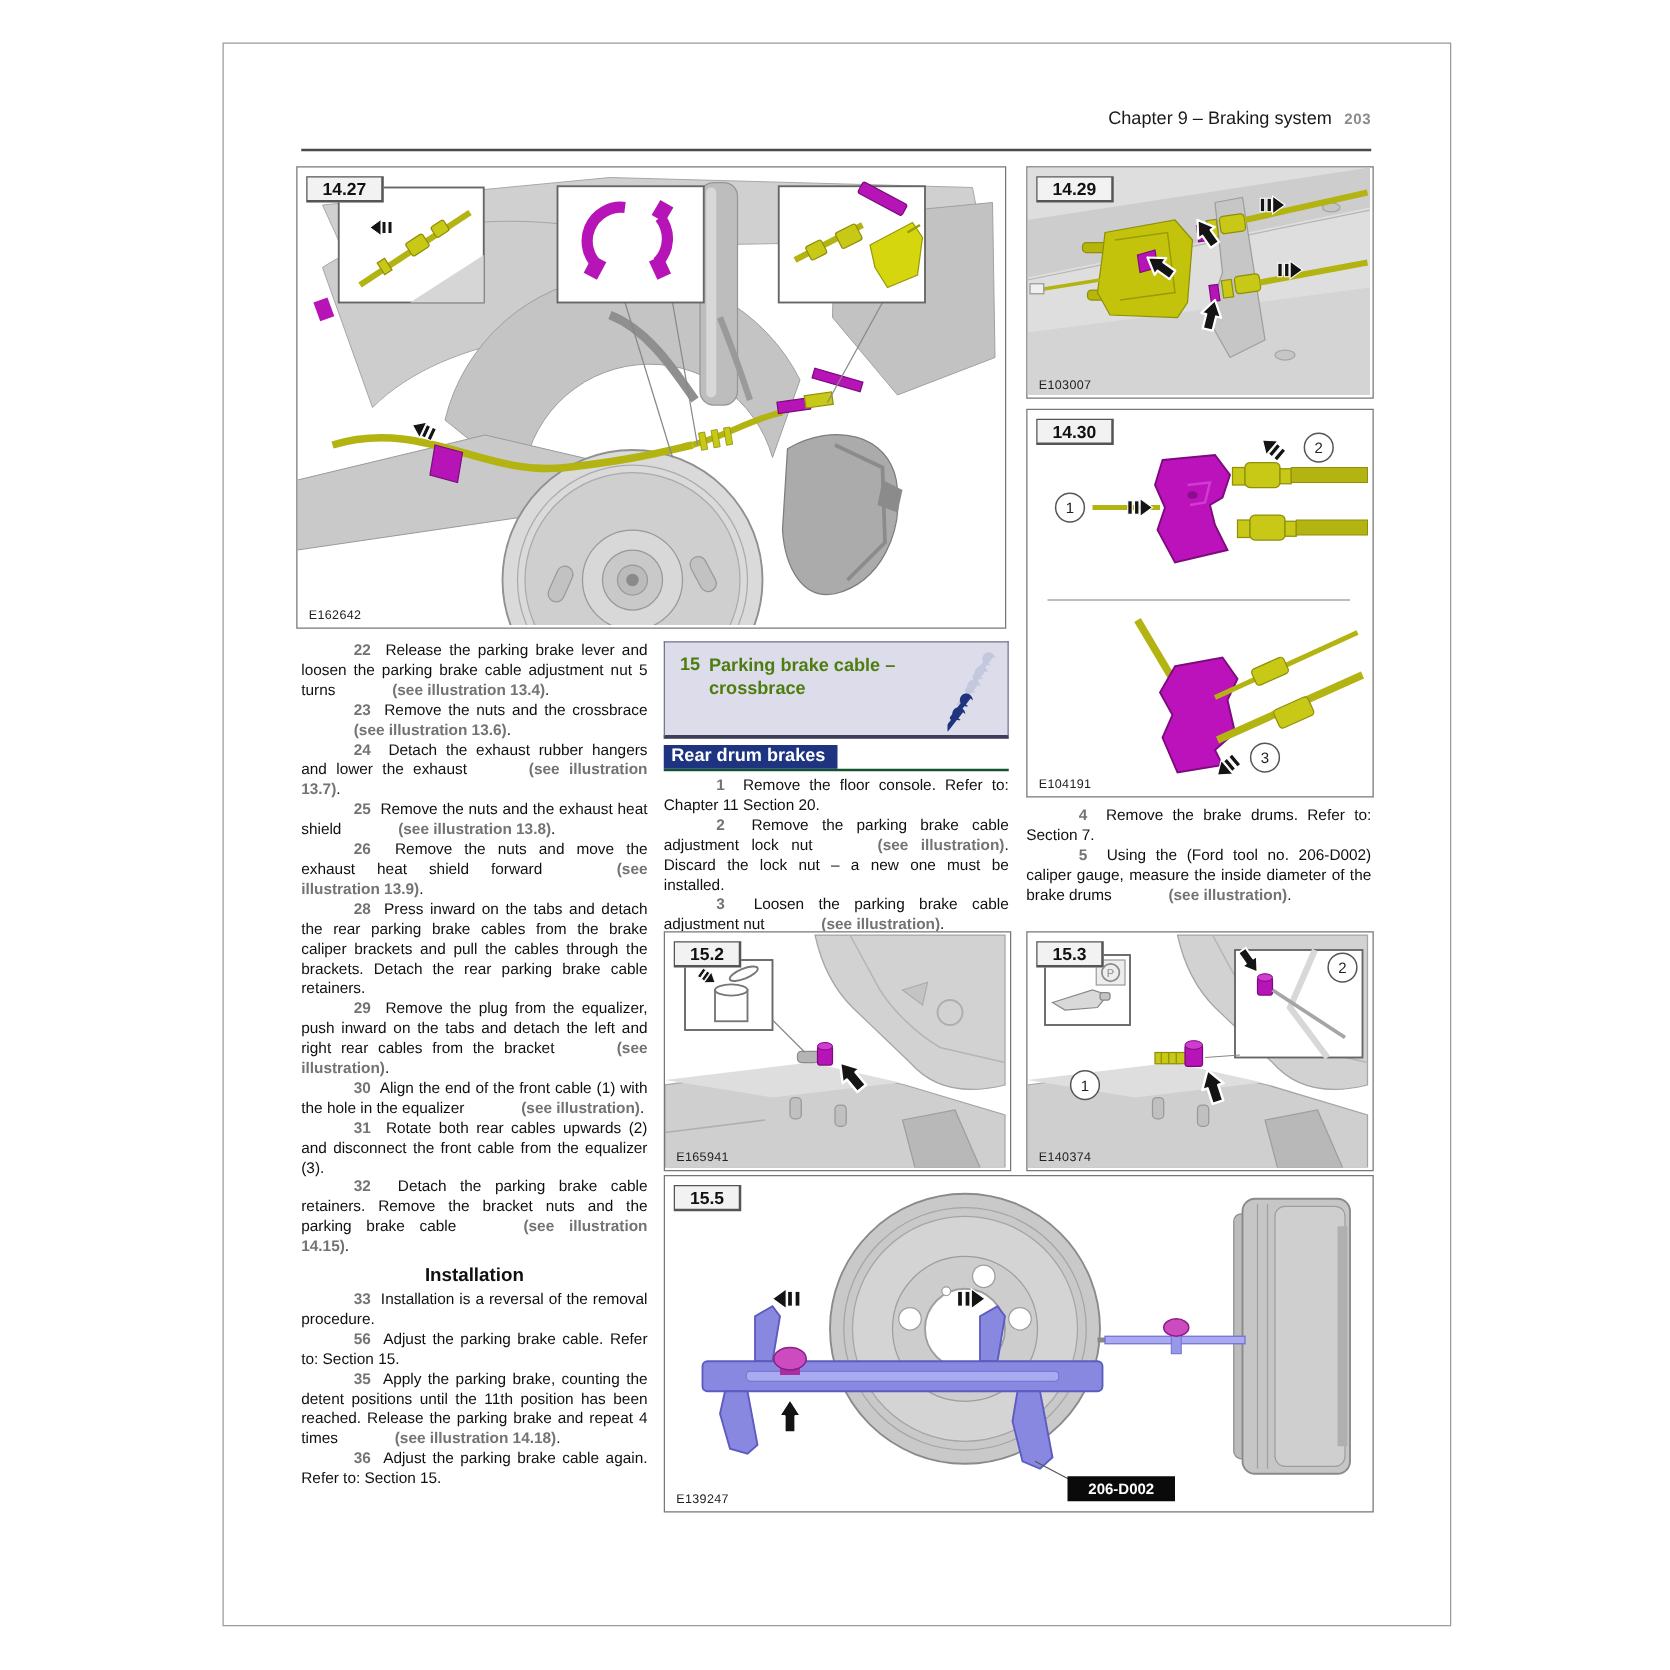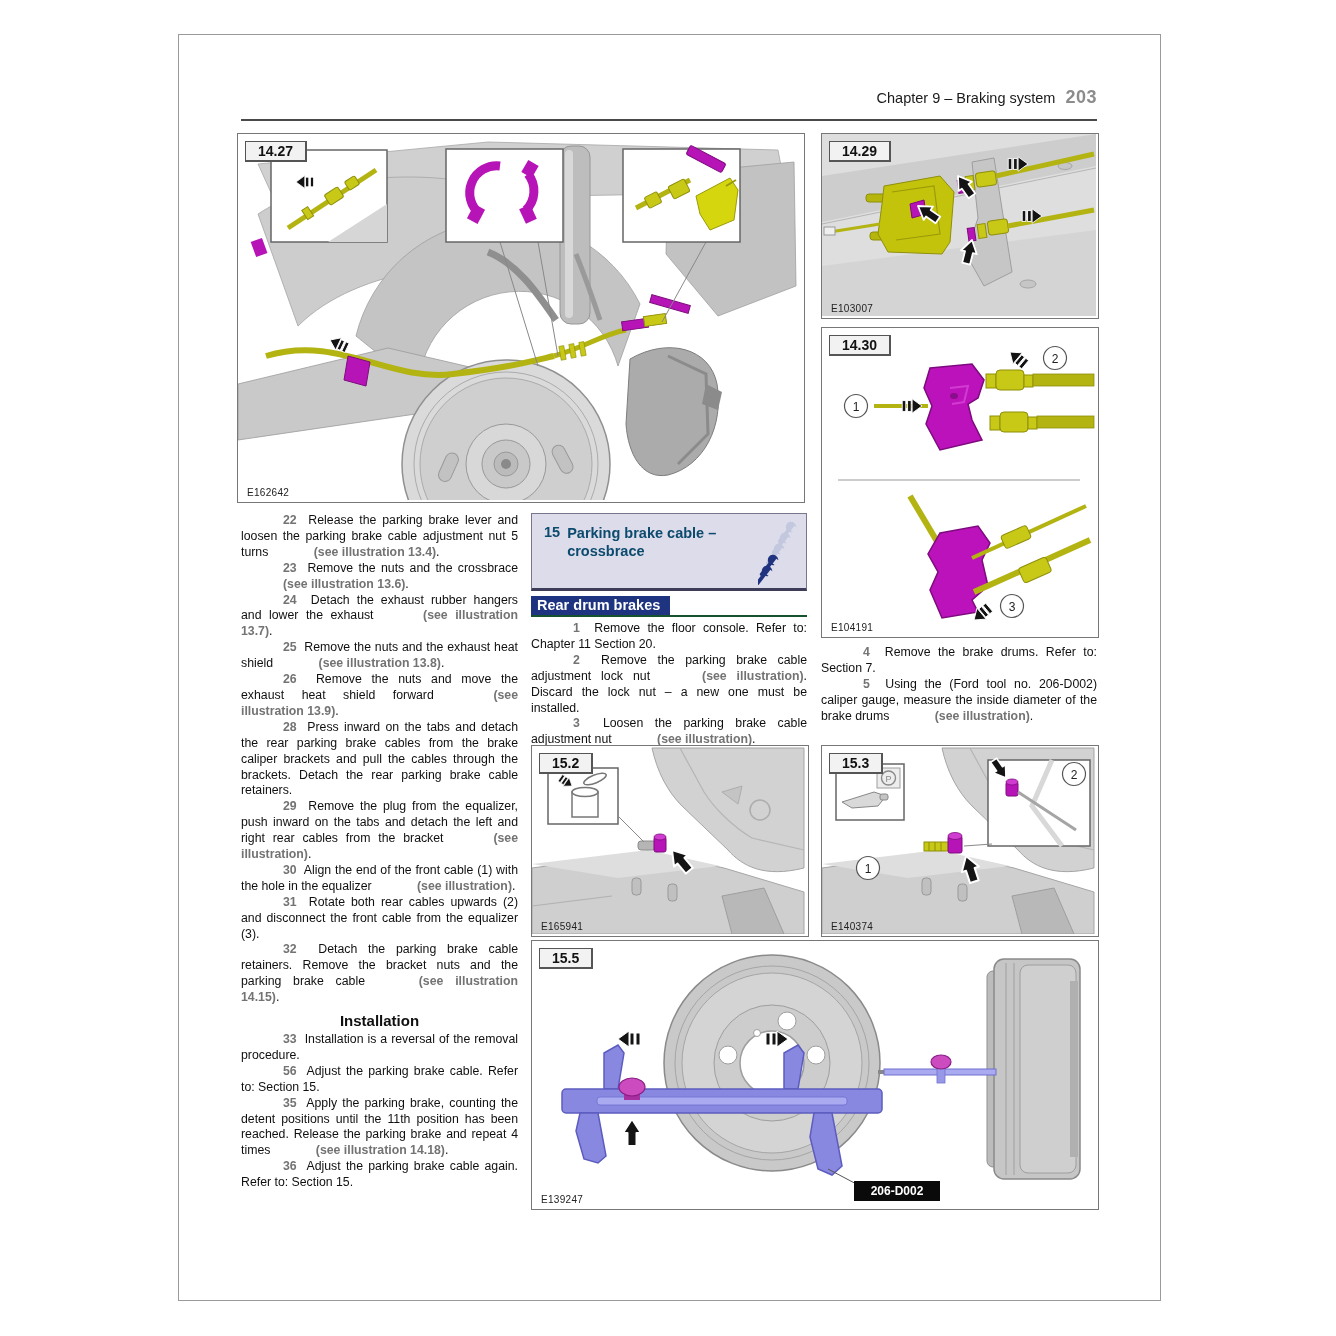--- a/index.html
+++ b/index.html
@@ -1,29 +1,29 @@
 <!DOCTYPE html>
 <html><head>
 <meta charset="utf-8">
 <style>
   html,body{margin:0;padding:0;background:#fff;font-family:"Liberation Sans","DejaVu Sans",sans-serif;}
   .page{position:absolute;left:178px;top:34px;width:981px;height:1265px;background:#fff;border:1px solid #9a9a9a;}
   .hdr{position:absolute;top:52px;left:62px;width:856px;text-align:right;font-size:14.5px;color:#1a1a1a;}
-  .hdr .pno{font-weight:bold;color:#8c8c8c;font-size:18px;margin-left:10px;letter-spacing:.5px;}
+  .hdr .pno{font-weight:bold;color:#8c8c8c;font-size:12px;margin-left:10px;letter-spacing:.5px;}
   .hdrule{position:absolute;top:84px;left:62px;width:856px;border-top:2px solid #4a4a4a;}
   .fig{position:absolute;background:#fff;border:1px solid #777;overflow:hidden;}
   .fig svg{display:block;}
   .figlab{position:absolute;top:7px;left:7px;background:#f2f2f2;border:1px solid #555;border-right-width:2px;border-bottom-width:2px;font-weight:bold;font-size:14px;padding:1px 12px;color:#111;}
   .figcode{position:absolute;left:9px;bottom:4px;font-size:10px;color:#222;letter-spacing:.3px;}
   .col{position:absolute;width:277px;font-size:12.3px;line-height:15.9px;color:#101010;text-align:justify;}
   .col p{margin:0;}
   .col b{color:#737373;margin-left:42px;}
   .subhead{font-size:15px;font-weight:bold;margin:7px 0 3px 0 !important;text-align:center;}
   .secbox{position:absolute;left:352px;top:478px;width:276px;height:78px;background:#dcdcea;border:1px solid #76768c;border-bottom:3px solid #3d3d5a;box-sizing:border-box;}
-  .secbox .ttl{position:absolute;left:12px;top:10px;font-weight:bold;font-size:14.5px;color:#0c4a6e;display:flex;gap:7px;}
+  .secbox .ttl{position:absolute;left:12px;top:10px;font-weight:bold;font-size:14.5px;color:#4d7c0f;display:flex;gap:7px;}
   .secbox .ttl .t{width:178px;line-height:18px;}
   .spanners{position:absolute;right:6px;top:5px;}
   .navybar{position:absolute;left:352px;top:561px;width:276px;border-bottom:2px solid #14532d;}
   .navybar span{display:inline-block;background:#1e3480;color:#fff;font-weight:bold;font-size:14.5px;padding:1px 10px 2px 6px;}
   .tlabel{font-family:"Liberation Sans",sans-serif;}
 </style>
 </head>
 <body>
 
 <svg width="0" height="0" style="position:absolute" aria-hidden="true">

